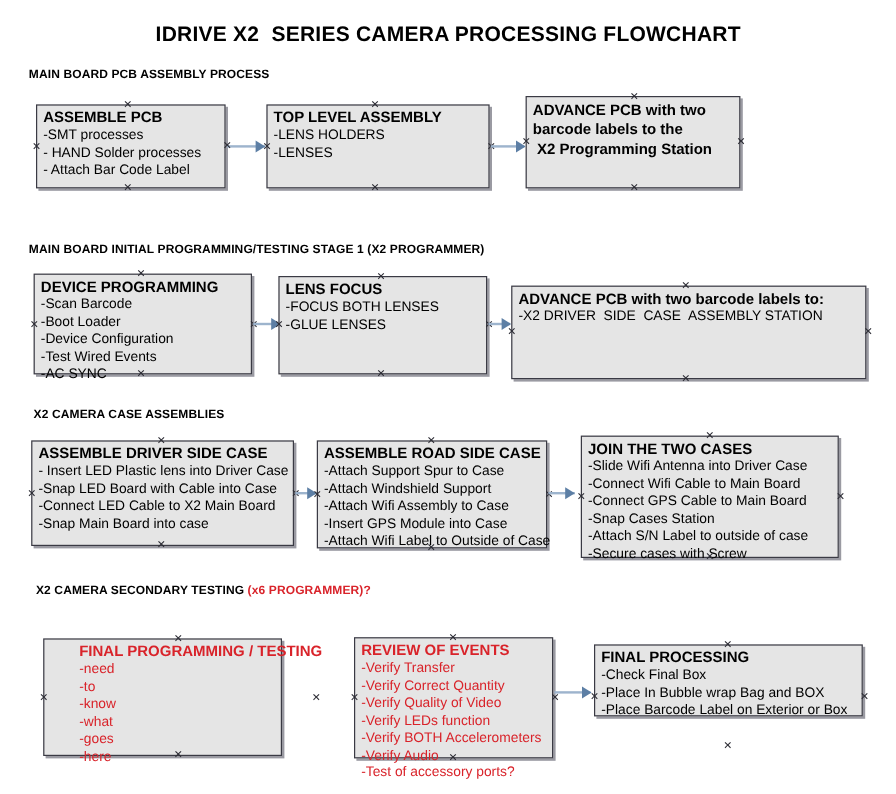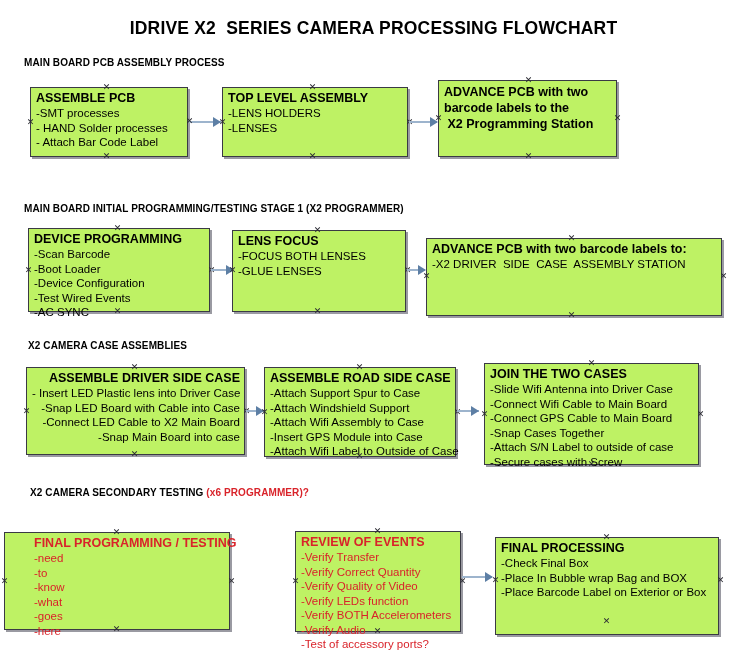--- a/index.html
+++ b/index.html
@@ -36,21 +36,21 @@
     font-size: 10px;
     font-weight: bold;
     white-space: pre;
     letter-spacing: 0.1px;
   }
   .section-head .accent {
     color: #d9232a;
   }
   .node {
     position: absolute;
-    background: #bef264;
+    background: #e5e5e5;
     border: 1px solid #3a3a44;
     box-shadow: 2px 2px 0 0 #9a9aa2;
     box-sizing: border-box;
     padding: 3px 4px 0 5px;
     overflow: visible;
   }
   .node.red .node-title,
   .node.red .node-line {
     color: #d9232a;
   }
@@ -184,21 +184,21 @@
     <div class="node-title">ADVANCE PCB with two barcode labels to:</div>
     <div class="node-line">-X2 DRIVER  SIDE  CASE  ASSEMBLY STATION</div>
     <div class="handle" style="left:-5px; top:33px;"></div>
     <div class="handle" style="left:140px; top:-5px;"></div>
     <div class="handle" style="left:140px; top:72px;"></div>
     <div class="handle" style="left:292px; top:33px;"></div>
   </div>
 
   <div class="section-head" style="left:28px; top:340px;">X2 CAMERA CASE ASSEMBLIES</div>
 
-  <div class="node" style="left:26px; top:367px; width:219px; height:88px;text-align:right;">
+  <div class="node" style="left:26px; top:367px; width:219px; height:88px;">
     <div class="node-title">ASSEMBLE DRIVER SIDE CASE</div>
     <div class="node-line">- Insert LED Plastic lens into Driver Case</div>
     <div class="node-line">-Snap LED Board with Cable into Case</div>
     <div class="node-line">-Connect LED Cable to X2 Main Board</div>
     <div class="node-line">-Snap Main Board into case</div>
     <div class="handle" style="left:-5px; top:39px;"></div>
     <div class="handle" style="left:103px; top:-5px;"></div>
     <div class="handle" style="left:103px; top:82px;"></div>
     <div class="handle" style="left:215px; top:39px;"></div>
   </div>
@@ -220,32 +220,32 @@
   </div>
 
   <div class="conn" style="left:457px; top:410px; width:22px;"></div>
   <div class="arrow" style="left:471px; top:406px;"></div>
 
   <div class="node" style="left:484px; top:363px; width:215px; height:102px;">
     <div class="node-title">JOIN THE TWO CASES</div>
     <div class="node-line">-Slide Wifi Antenna into Driver Case</div>
     <div class="node-line">-Connect Wifi Cable to Main Board</div>
     <div class="node-line">-Connect GPS Cable to Main Board</div>
-    <div class="node-line">-Snap Cases Together</div>
+    <div class="node-line">-Snap Cases Station</div>
     <div class="node-line">-Attach S/N Label to outside of case</div>
     <div class="node-line">-Secure cases with Screw</div>
     <div class="handle" style="left:-5px; top:46px;"></div>
     <div class="handle" style="left:102px; top:-5px;"></div>
     <div class="handle" style="left:102px; top:96px;"></div>
     <div class="handle" style="left:211px; top:46px;"></div>
   </div>
 
   <div class="section-head" style="left:30px; top:487px;"><span>X2 CAMERA SECONDARY TESTING </span><span class="accent">(x6 PROGRAMMER)?</span></div>
 
-  <div class="node red" style="left:4px; top:532px; width:226px; height:98px;padding-left:29px;">
+  <div class="node red" style="left:36px; top:532px; width:199px; height:98px;padding-left:29px;">
     <div class="node-title">FINAL PROGRAMMING / TESTING</div>
     <div class="node-line">-need</div>
     <div class="node-line">-to</div>
     <div class="node-line">-know</div>
     <div class="node-line">-what</div>
     <div class="node-line">-goes</div>
     <div class="node-line">-here</div>
     <div class="handle" style="left:-5px; top:44px;"></div>
     <div class="handle" style="left:107px; top:-5px;"></div>
     <div class="handle" style="left:107px; top:92px;"></div>
@@ -263,21 +263,21 @@
     <div class="node-line">-Test of accessory ports?</div>
     <div class="handle" style="left:-5px; top:45px;"></div>
     <div class="handle" style="left:77px; top:-5px;"></div>
     <div class="handle" style="left:77px; top:95px;"></div>
     <div class="handle" style="left:162px; top:45px;"></div>
   </div>
 
   <div class="conn" style="left:462px; top:576px; width:30px;"></div>
   <div class="arrow" style="left:485px; top:572px;"></div>
 
-  <div class="node" style="left:495px; top:537px; width:224px; height:98px;">
+  <div class="node" style="left:495px; top:537px; width:224px; height:60px;">
     <div class="node-title">FINAL PROCESSING</div>
     <div class="node-line">-Check Final Box</div>
     <div class="node-line">-Place In Bubble wrap Bag and BOX</div>
     <div class="node-line">-Place Barcode Label on Exterior or Box</div>
     <div class="handle" style="left:-5px; top:38px;"></div>
     <div class="handle" style="left:106px; top:-5px;"></div>
     <div class="handle" style="left:106px; top:79px;"></div>
     <div class="handle" style="left:220px; top:38px;"></div>
   </div>
 

